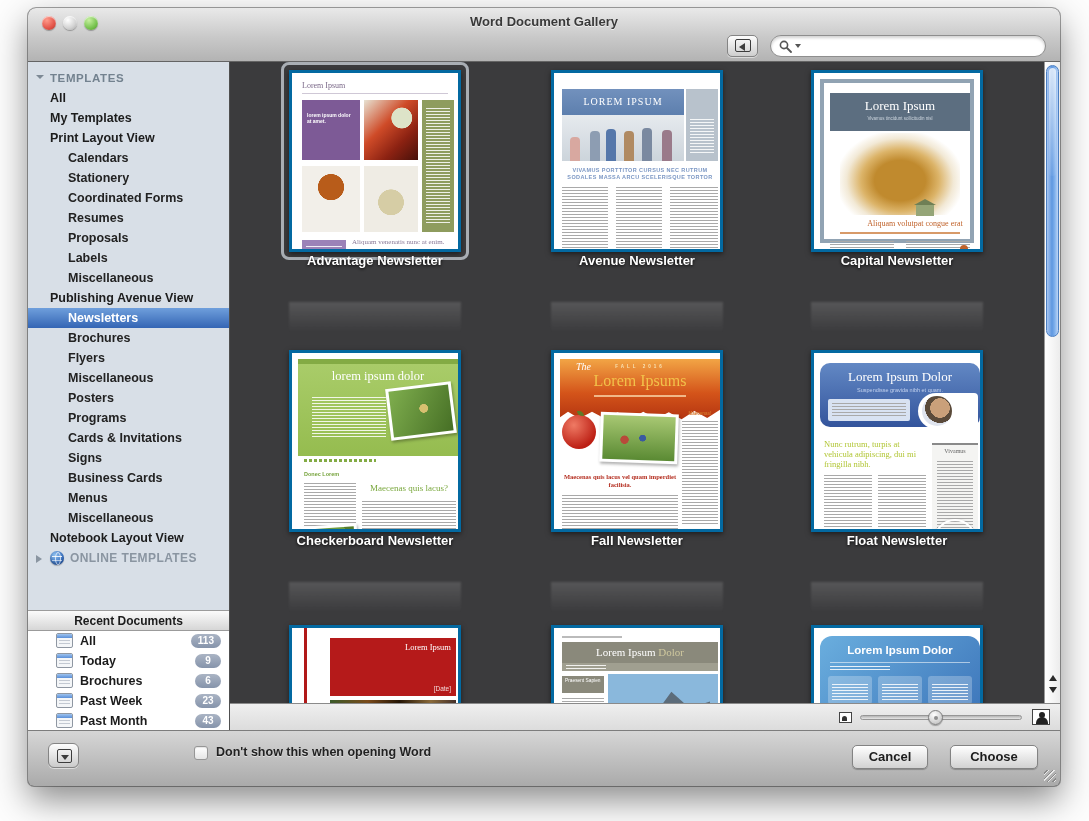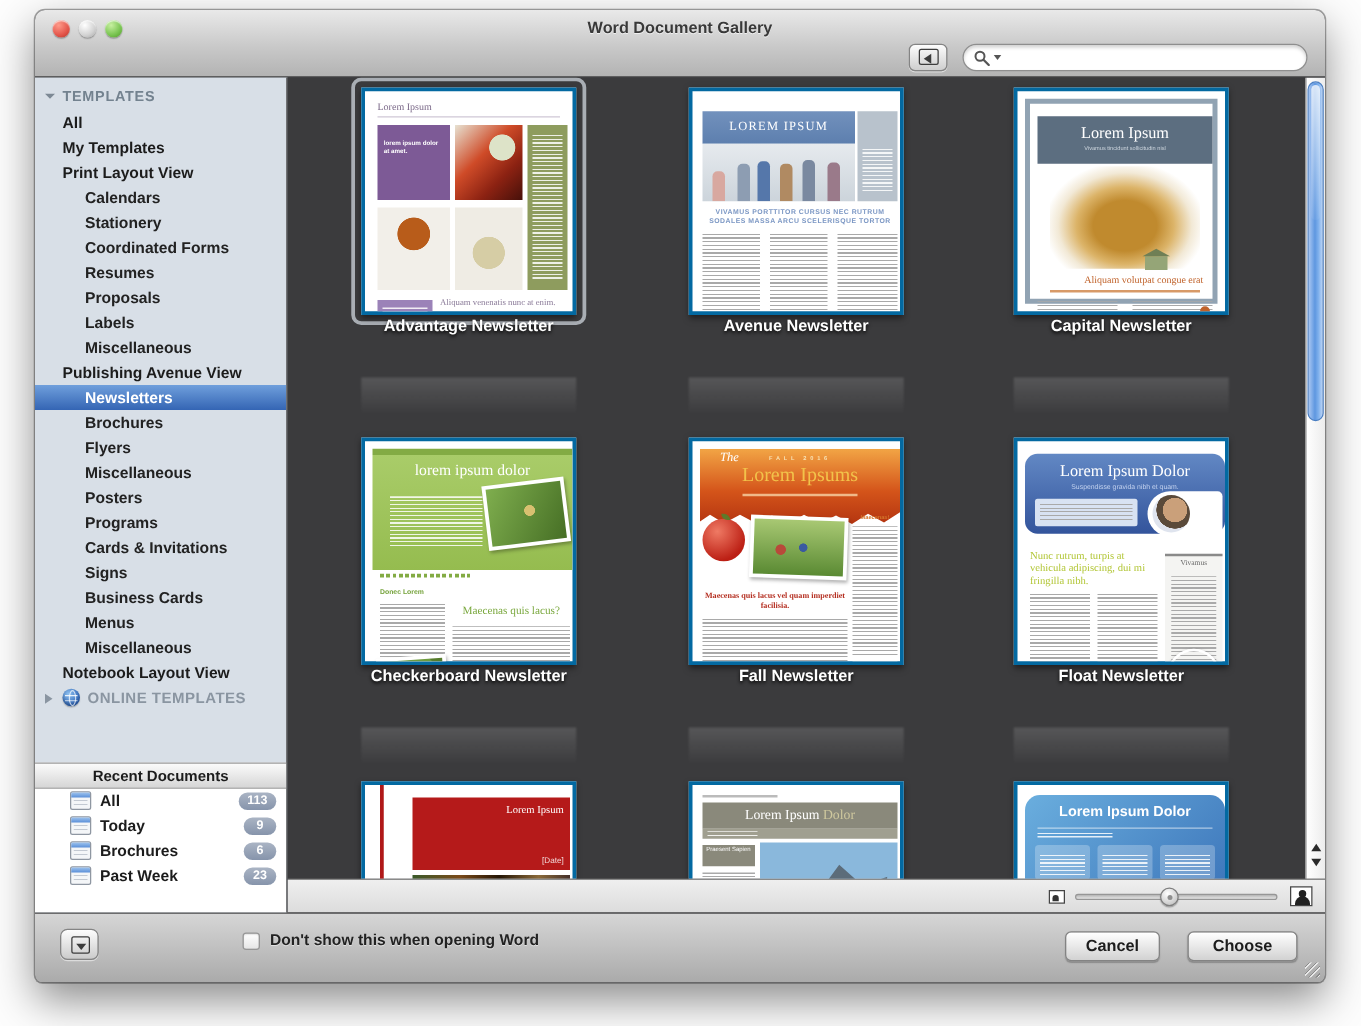--- a/index.html
+++ b/index.html
@@ -388,20 +388,25 @@
         <div class="recent-row">
           <span class="cal"></span>
           <span>Brochures</span>
           <span class="badge">6</span>
         </div>
         <div class="recent-row">
           <span class="cal"></span>
           <span>Past Week</span>
           <span class="badge">23</span>
         </div>
+        <div class="recent-row">
+          <span class="cal"></span>
+          <span>Past Month</span>
+          <span class="badge">43</span>
+        </div>
       </div>
     </div>
 
     <div class="gallery-wrap">
       <div class="viewport">
 
         <div class="cell selected" style="left:45px; top:8px;">
           <div class="page-holder">
               <div class="page">
             <div class="abs d1-mast serif">Lorem Ipsum</div>

